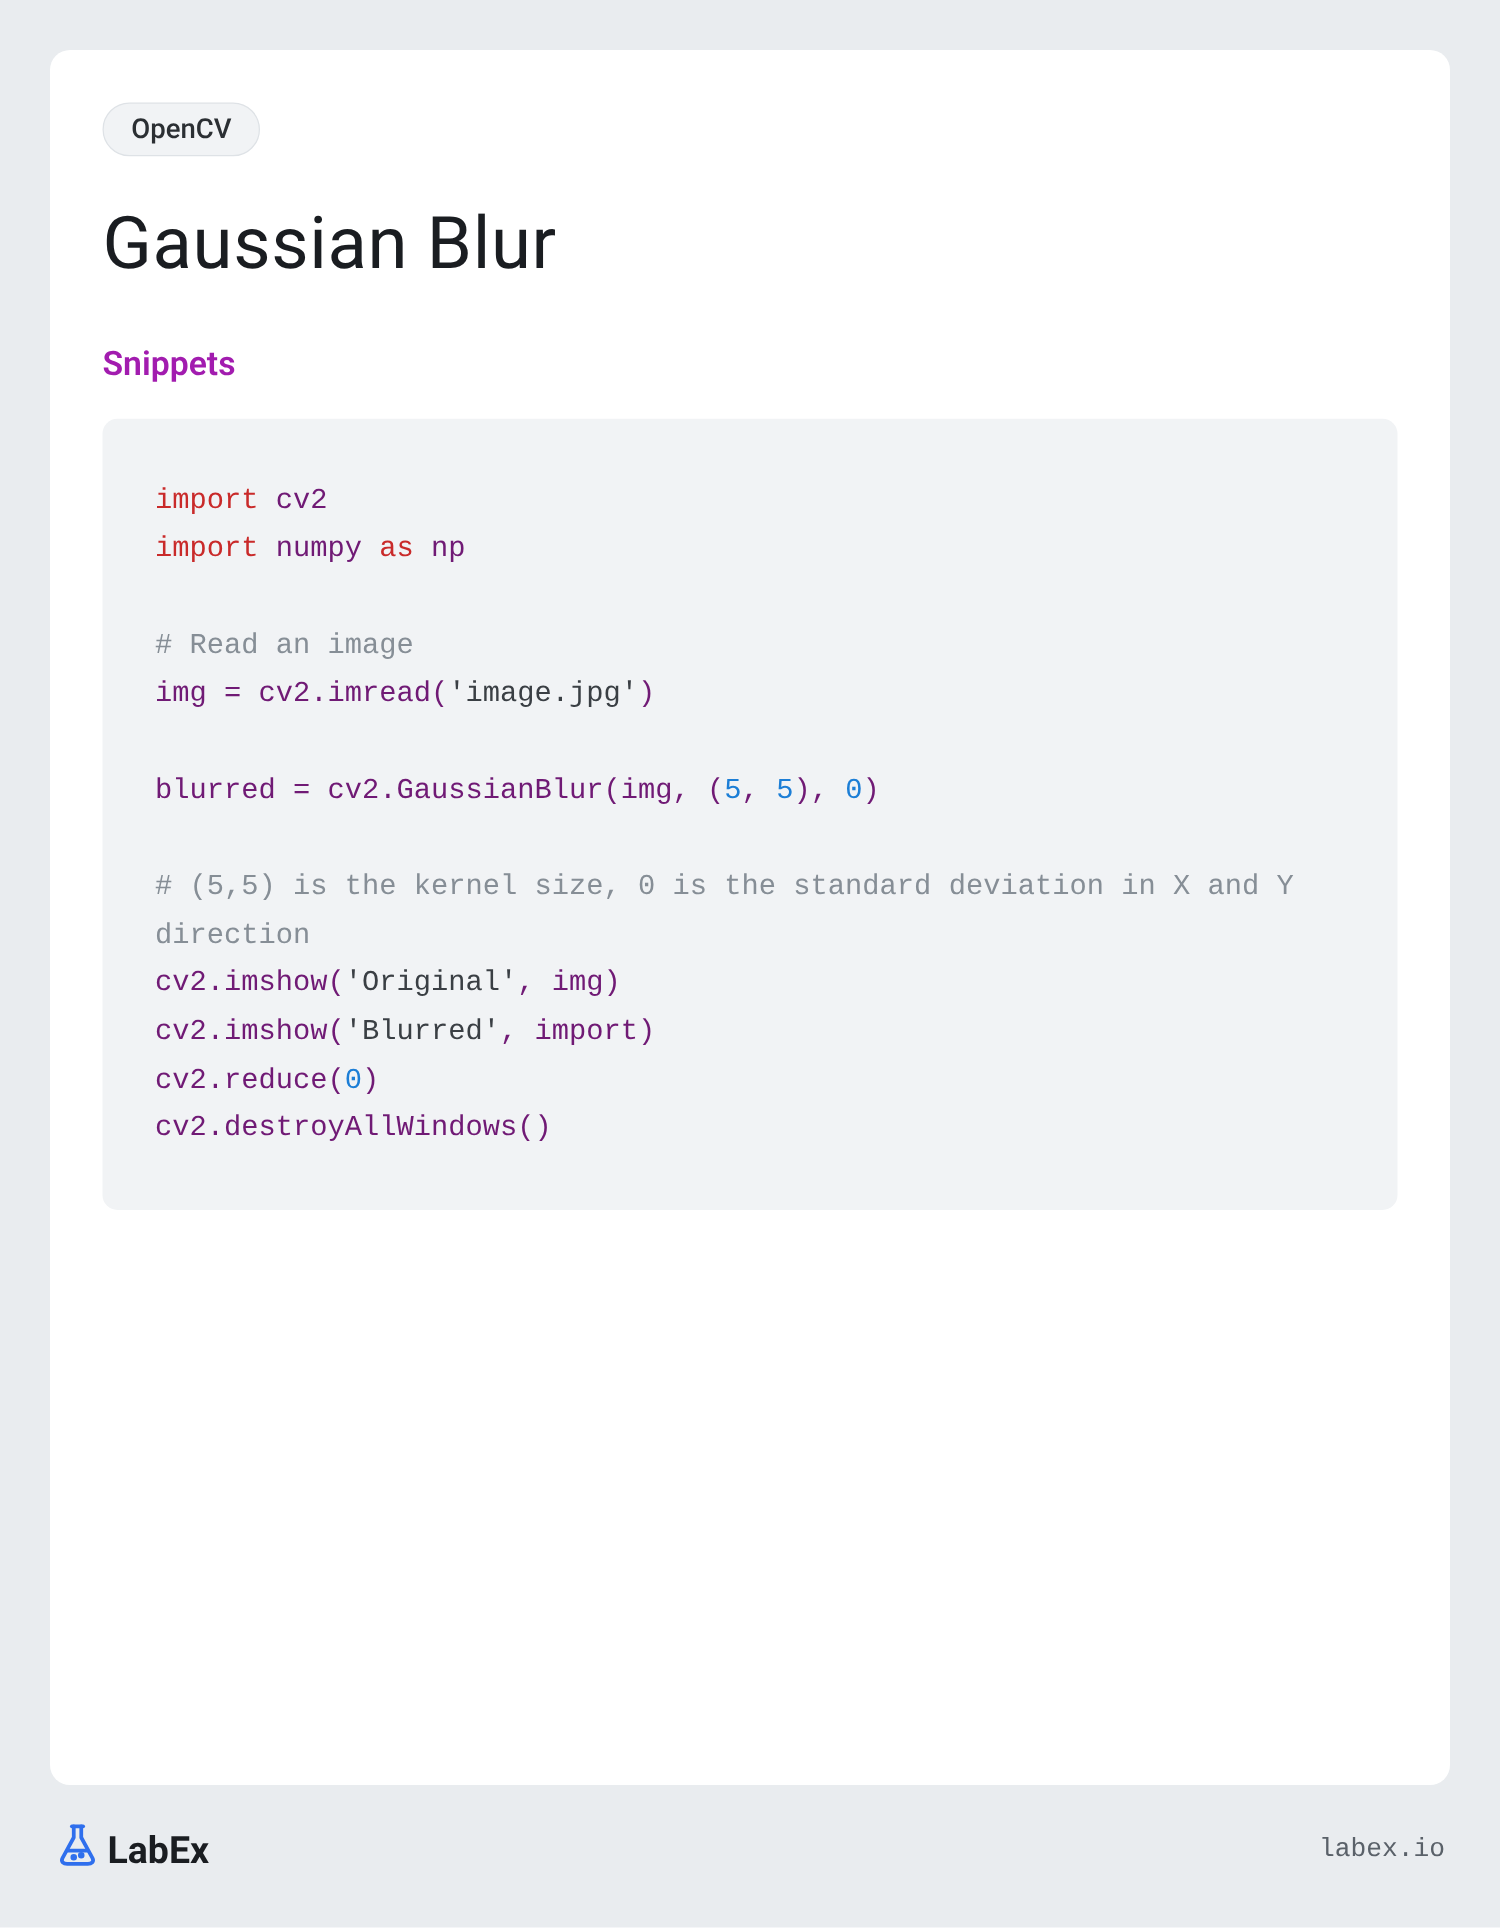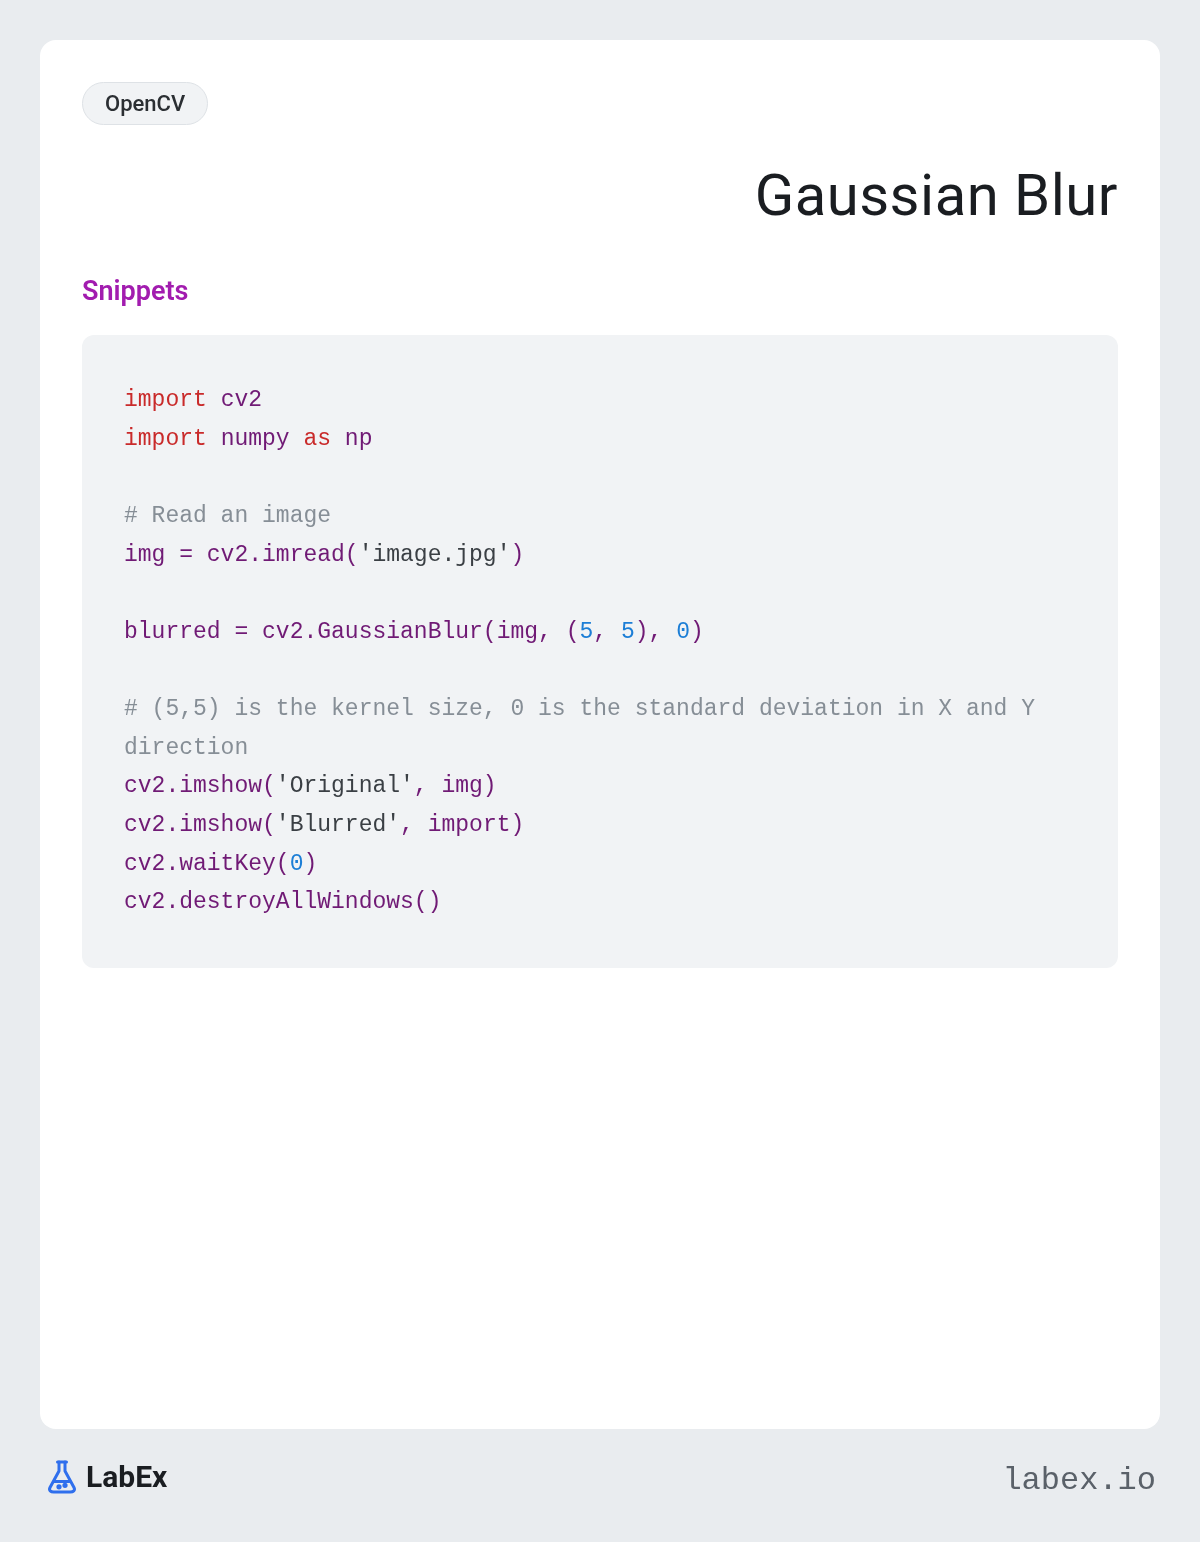--- a/index.html
+++ b/index.html
@@ -28,21 +28,20 @@
     font-weight: 500;
     color: #2b2f33;
     text-align: center;
   }
   .title {
     font-size: 58px;
     font-weight: 400;
     color: #1a1d21;
     margin-top: 36px;
     letter-spacing: 0.5px;
-    text-align: right;
   }
   .description {
     font-family: ui-monospace, SFMono-Regular, Menlo, Consolas, "Liberation Mono", monospace;
     font-size: 25px;
     line-height: 1.58;
     color: #5a6169;
     margin-top: 46px;
   }
   .snippets-heading {
     font-size: 27px;
@@ -70,30 +69,30 @@
 
   .footer {
     display: flex;
     justify-content: space-between;
     align-items: center;
     margin-top: 30px;
     padding: 0 4px;
   }
   .brand {
     display: flex;
-    align-items: flex-start;
+    align-items: center;
     gap: 6px;
     color: #1a1d21;
     font-size: 30px;
     font-weight: 700;
   }
   .brand svg { width: 36px; height: 36px; }
   .site {
     font-family: ui-monospace, SFMono-Regular, Menlo, Consolas, "Liberation Mono", monospace;
-    font-size: 32px;
+    font-size: 21px;
     color: #5a6169;
   }
 </style>
 </head>
 <body>
 
 <div class="card">
   <span class="tag">OpenCV</span>
   <h1 class="title">Gaussian Blur</h1>
   <h2 class="snippets-heading">Snippets</h2>
@@ -101,21 +100,21 @@
 </span><span class="kw">import</span><span class="nm"> numpy </span><span class="kw">as</span><span class="nm"> np
 </span><span class="nm">
 </span><span class="cm"># Read an image
 </span><span class="nm">img = cv2.imread(</span><span class="st">'image.jpg'</span><span class="nm">)
 </span><span class="nm">
 </span><span class="nm">blurred = cv2.GaussianBlur(img, (</span><span class="num">5</span><span class="nm">, </span><span class="num">5</span><span class="nm">), </span><span class="num">0</span><span class="nm">)
 </span><span class="nm">
 </span><span class="cm"># (5,5) is the kernel size, 0 is the standard deviation in X and Y direction
 </span><span class="nm">cv2.imshow(</span><span class="st">'Original'</span><span class="nm">, img)
 </span><span class="nm">cv2.imshow(</span><span class="st">'Blurred'</span><span class="nm">, import)
-</span><span class="nm">cv2.waitKey(</span><span class="num">0</span><span class="nm">)
+</span><span class="nm">cv2.reduce(</span><span class="num">0</span><span class="nm">)
 </span><span class="nm">cv2.destroyAllWindows()</span></pre>
 </div>
 
 <div class="footer">
   <div class="brand">
     <span>
       <svg viewBox="0 0 48 48" fill="none" stroke="#2f6fed" stroke-width="4" stroke-linecap="round" stroke-linejoin="round">
         <path d="M18 4h12"></path>
         <path d="M20 4v12L8 38c-2 4 1 6 5 6h22c4 0 7-2 5-6L28 16V4"></path>
         <path d="M14 30h20"></path>

